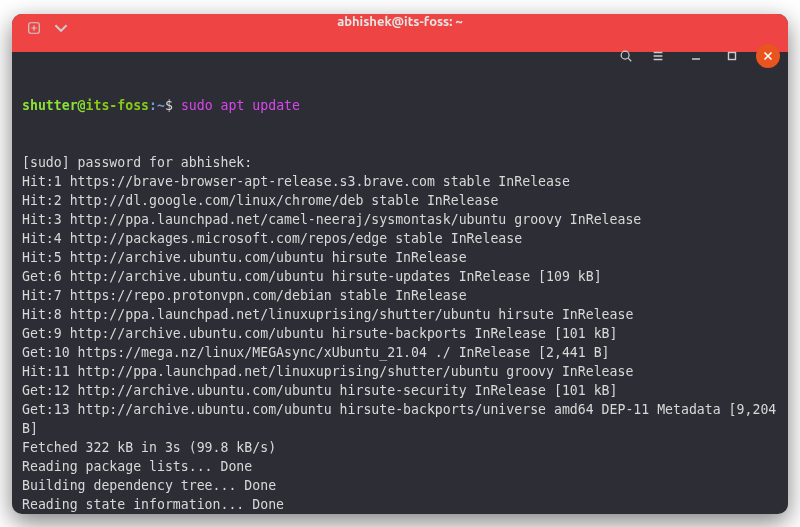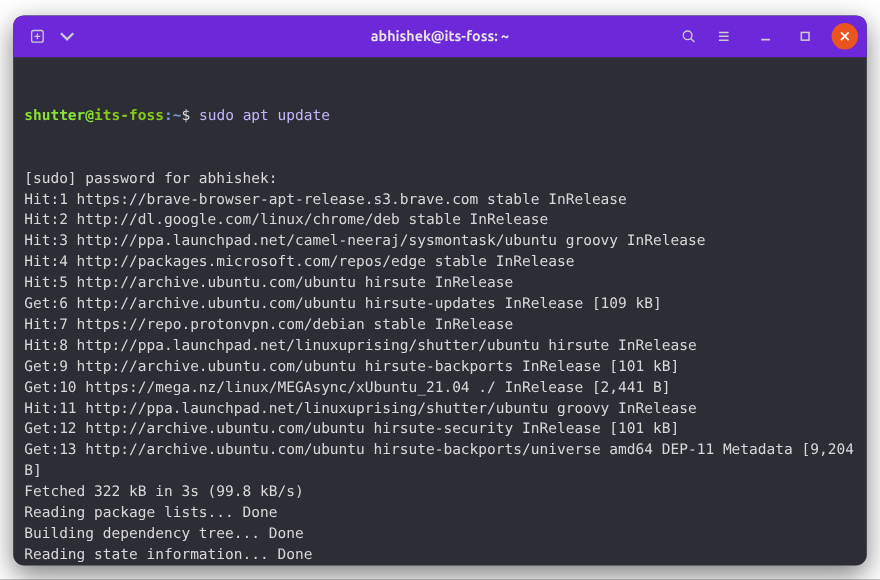--- a/index.html
+++ b/index.html
@@ -17,29 +17,30 @@
     height: 500px;
     background: #2d2e35;
     border-radius: 10px;
     box-shadow: 0 8px 24px rgba(0,0,0,0.5);
     overflow: hidden;
     display: flex;
     flex-direction: column;
   }
   .titlebar {
     height: 38px;
-    background: #6d28d9;
+    background: #ef4444;
     display: flex;
-    align-items: center;
+    align-items: flex-start;
     padding: 0 8px;
     color: #e6e6e6;
     font-family: Ubuntu, Cantarell, "DejaVu Sans", sans-serif;
     font-size: 13px;
     font-weight: 600;
     position: relative;
+    flex-direction: column;
   }
   .tb-left, .tb-right { display: flex; align-items: center; gap: 4px; }
   .tb-title {
     position: absolute;
     left: 0; right: 0;
     text-align: center;
     pointer-events: none;
   }
   .tb-btn {
     width: 28px; height: 28px;
@@ -69,21 +70,21 @@
     line-height: 1.44;
     color: #d8d8d8;
     white-space: pre;
     overflow: hidden;
   }
   .line { white-space: pre-wrap; word-break: break-all; }
   .user { color: #8ae234; font-weight: bold; }
   .host { color: #84cc16; font-weight: bold; }
   .colon, .tilde, .path { color: #729fcf; font-weight: bold; }
   .dollar { color: #d8d8d8; }
-  .cmd { color: #c4b5fd; }
+  .cmd { color: #d946ef; }
 </style>
 </head>
 <body>
 
 <div class="window">
 
   <div class="titlebar">
     <div class="tb-left">
       <div class="tb-btn">
         <svg viewBox="0 0 16 16">

